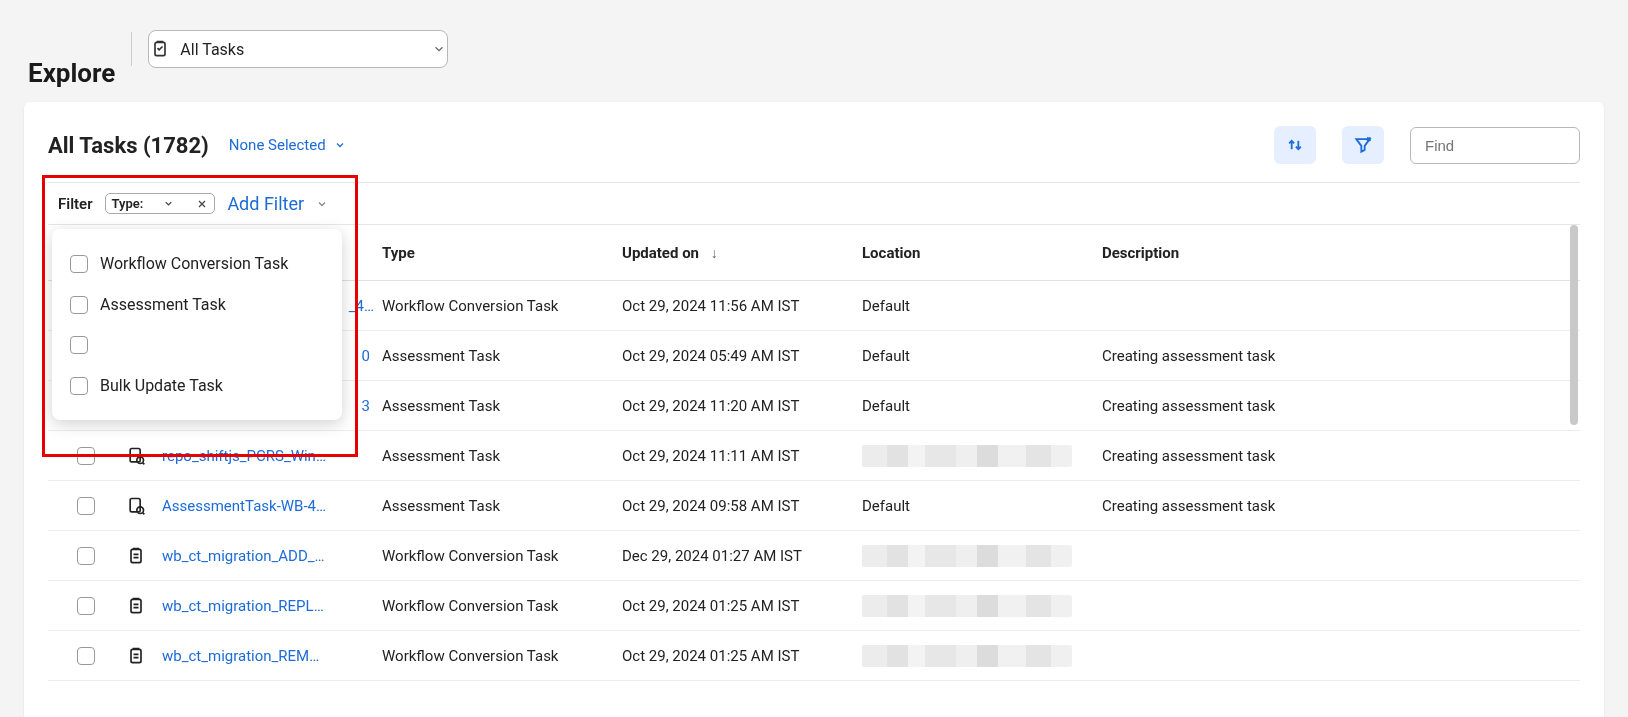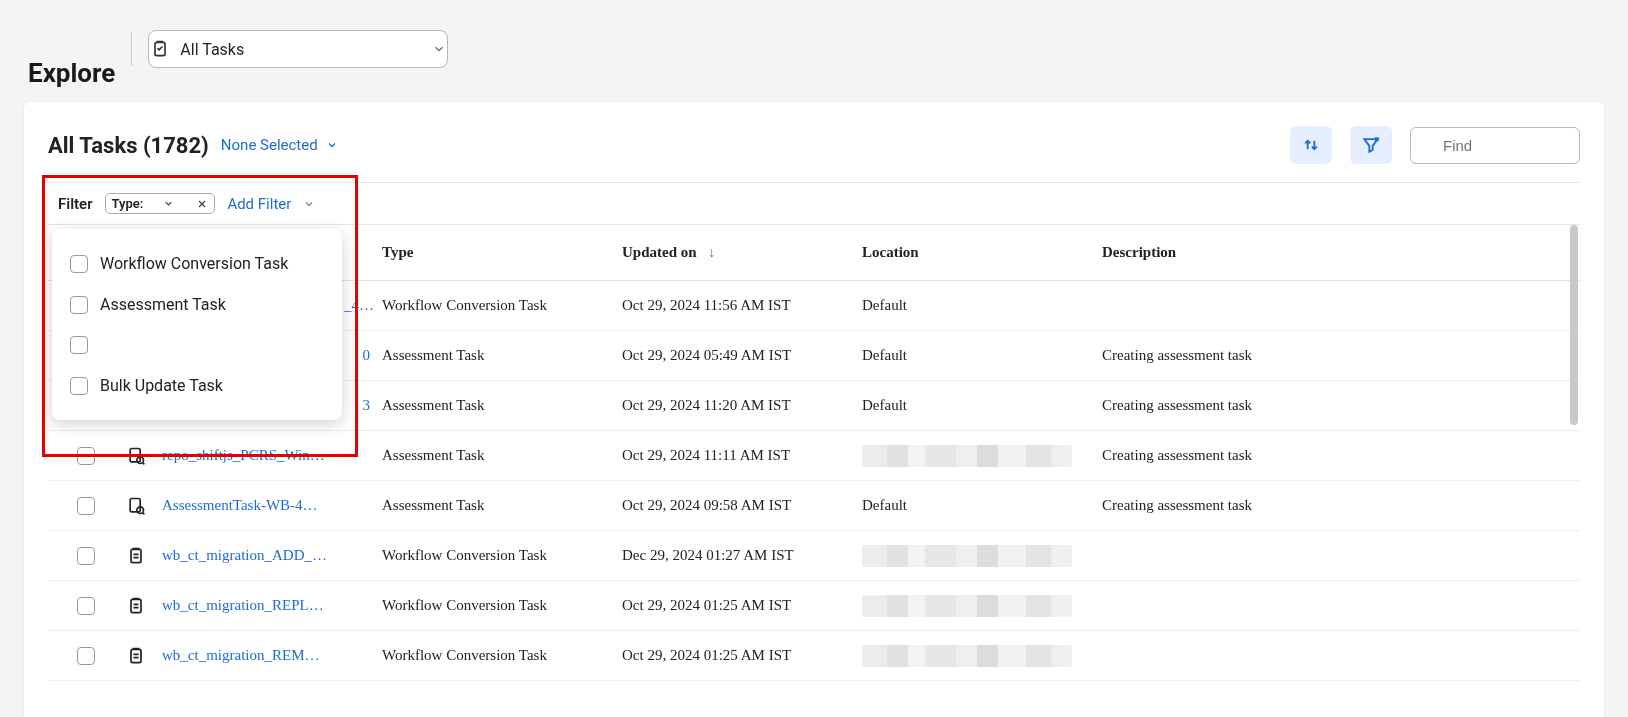--- a/index.html
+++ b/index.html
@@ -50,21 +50,21 @@
     margin: 0 24px;
     border-radius: 6px;
     box-shadow: 0 1px 3px rgba(0,0,0,0.08);
     padding: 24px 24px 0 24px;
     height: 640px;
     position: relative;
   }
   .panel-head {
     display: flex;
     align-items: center;
-    gap: 12px;
+    gap: 20px;
     margin-bottom: 18px;
   }
   .panel-title {
     font-size: 22px;
     font-weight: 700;
   }
   .none-selected {
     display: flex;
     align-items: center;
     gap: 8px;
@@ -82,21 +82,21 @@
     display: flex;
     align-items: center;
     justify-content: center;
     cursor: pointer;
     color: #1d6bd6;
     margin-right: 6px;
   }
   .find-input {
     border: 1px solid #b8b8b8;
     border-radius: 6px;
-    padding: 9px 32px;
+    padding: 9px 14px;
     font-size: 15px;
     width: 170px;
     color: #a21caf;
   }
   .filter-row {
     display: flex;
     align-items: center;
     gap: 12px;
     padding: 10px 0 10px 10px;
     border-top: 1px solid #e6e6e6;
@@ -114,21 +114,21 @@
     border-radius: 5px;
     padding: 2px 6px;
     font-size: 13px;
     font-weight: 600;
     cursor: pointer;
     background: #fff;
   }
   .type-chip .x { cursor: pointer; color:#444; margin-left:2px; }
   .add-filter {
     color: #1d6bd6;
-    font-size: 15px;
+    font-size: 18px;
     display: flex;
     align-items: center;
     gap: 12px;
     cursor: pointer;
   }
   .red-box {
     position: absolute;
     left: -6px;
     top: -8px;
     width: 316px;
@@ -160,21 +160,20 @@
   .chk {
     width: 18px;
     height: 18px;
     border: 1.5px solid #999;
     border-radius: 4px;
     flex-shrink: 0;
   }
   .table-wrap {
     position: relative;
     border-top: 1px solid #e6e6e6;
-    font-family: Liberation Serif, serif;
   }
   .row {
     display: grid;
     grid-template-columns: 60px 40px 220px 240px 240px 240px 1fr;
     align-items: center;
     min-height: 50px;
     border-bottom: 1px solid #ededed;
     padding: 0 0 0 8px;
   }
   .row.header {

